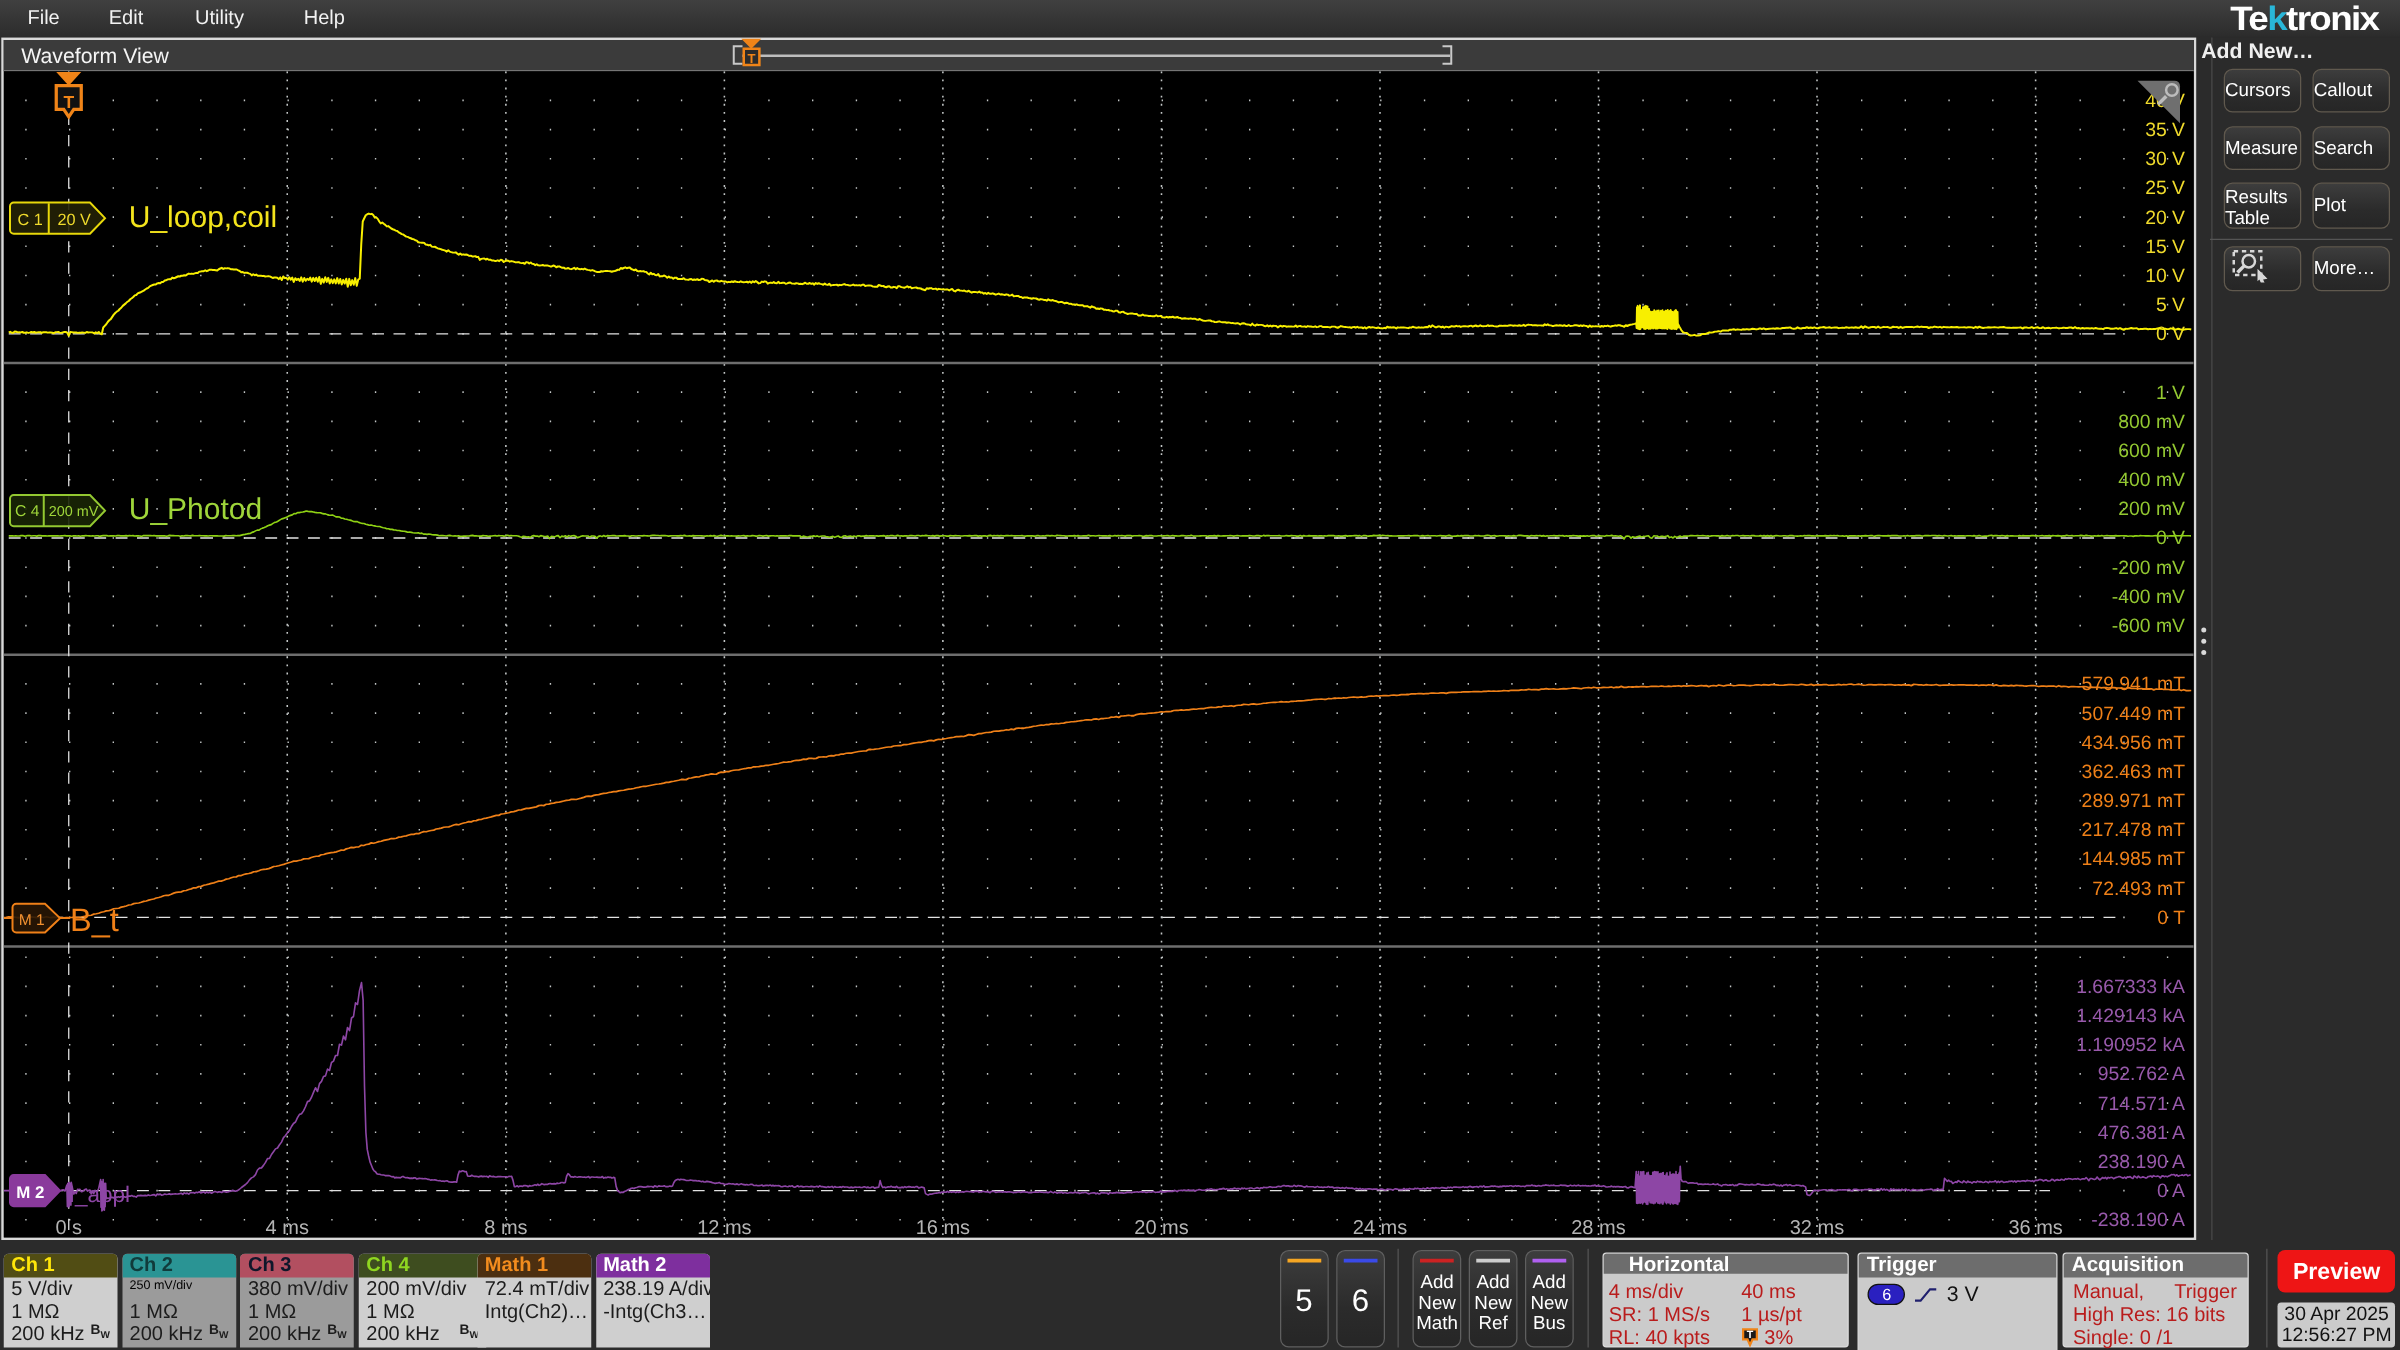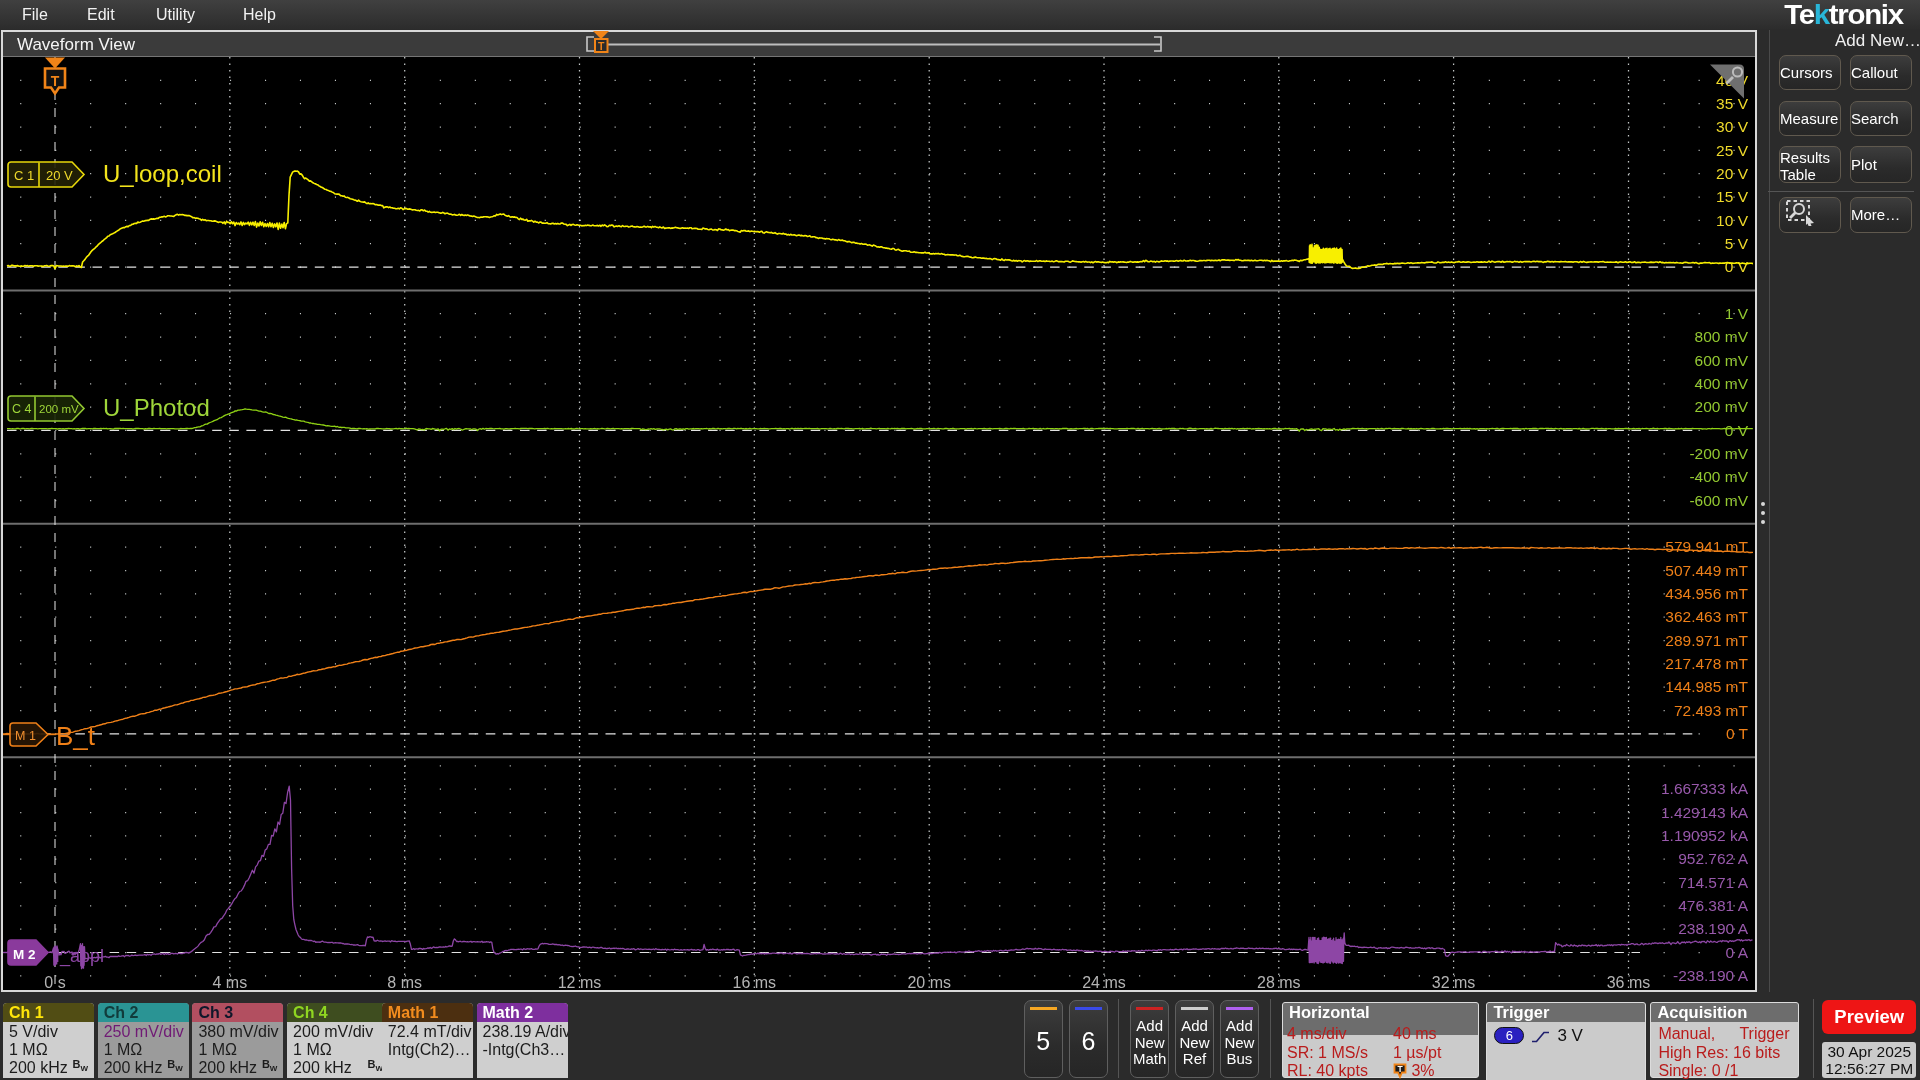--- a/index.html
+++ b/index.html
@@ -123,21 +123,21 @@
       <path d="M11 939.5h25l12 12.5l-12 12.5h-25a3 3 0 0 1 -3 -3v-19a3 3 0 0 1 3 -3z" fill="#8a3a9c" stroke="#8a3a9c" stroke-width="1.6"></path>
       <text x="13" y="958" fill="#ffffff" font-size="13.5" font-weight="bold">M 2</text>
 <polygon points="45,57 65,57 55,68" fill="#f08418"></polygon>
 <path d="M45 68h20v19l-6 0l-4 6l-4 -6l-6 0z" fill="#111" stroke="#f08418" stroke-width="2.6"></path>
 <text x="55" y="85.5" fill="#f08418" font-size="14" font-weight="bold" text-anchor="middle">T</text>
 <path d="M1710 64H1739.5Q1744 64 1744 68.5V98Z" fill="#6f6f6f"></path>
       <circle cx="1737.5" cy="71.5" r="4.6" fill="none" stroke="#bcbcbc" stroke-width="2"></circle>
       <line x1="1733" y1="76.5" x2="1726.5" y2="83" stroke="#bcbcbc" stroke-width="2.8"></line>
 </svg></div>
 <div id="sidebar"></div>
-<div style="position:absolute;left:1841px;top:31px;width:160px;font-size:17px;font-weight:normal;color:#f0f0f0;transform:translateX(-50%);text-align:right">Add New…</div>
+<div style="position:absolute;left:1841px;top:31px;width:160px;font-size:17px;font-weight:bold;color:#f0f0f0;transform:translateX(-50%);text-align:left">Add New…</div>
 <div class="sbtn" style="left:1779px;top:55px;height:35px;line-height:33px">Cursors</div>
 <div class="sbtn" style="left:1850px;top:55px;height:35px;line-height:33px">Callout</div>
 <div class="sbtn" style="left:1779px;top:101px;height:35px;line-height:33px">Measure</div>
 <div class="sbtn" style="left:1850px;top:101px;height:35px;line-height:33px">Search</div>
 <div class="sbtn" style="left:1779px;top:146px;height:37px;line-height:17px;padding-top:2px">Results<br>Table</div>
 <div class="sbtn" style="left:1850px;top:146px;height:37px;line-height:35px">Plot</div>
 <div style="position:absolute;left:1768px;top:190.5px;width:146px;height:1px;background:#555"></div>
 <div class="sbtn" style="left:1779px;top:197px;height:36px"><svg width="40" height="28" viewBox="0 0 40 28">
       <g stroke="#d8d8d8" fill="none">
 <rect x="7" y="3" width="22" height="19" stroke-width="2" stroke-dasharray="3.5 3"></rect>
@@ -157,21 +157,21 @@
     <div style="position:absolute;left:0;top:0;width:100%;height:19px;background:#514d14"></div>
     <div style="position:absolute;left:6px;top:1px;font-size:16px;font-weight:bold;color:#ffe60a">Ch 1</div>
     <div style="position:absolute;left:6px;top:20px;width:86px;font-size:16px;color:#1c1c1c;white-space:nowrap">5 V/div</div>
     <div style="position:absolute;left:6px;top:38px;width:86px;font-size:16px;color:#1c1c1c;white-space:nowrap">1 MΩ</div>
     <div style="position:absolute;left:6px;top:56px;width:86px;font-size:16px;color:#1c1c1c;white-space:nowrap">200 kHz</div>
     <div style="position:absolute;right:6px;top:55px;color:#1c1c1c;font-size:11px;font-weight:bold">B<span style="font-size:8px;vertical-align:-3px">W</span></div>
   </div>
 <div style="position:absolute;left:97.7px;top:1003px;width:91px;height:75px;background:#9b9b9b;border-radius:4px 4px 0 0;overflow:hidden">
     <div style="position:absolute;left:0;top:0;width:100%;height:19px;background:#2a9494"></div>
     <div style="position:absolute;left:6px;top:1px;font-size:16px;font-weight:bold;color:#113b3b">Ch 2</div>
-    <div style="position:absolute;left:6px;top:20px;width:86px;font-size:16px;color:#701a75;white-space:nowrap">250 mV/div</div>
+    <div style="position:absolute;left:6px;top:20px;width:86px;font-size:10px;color:#000000;white-space:nowrap">250 mV/div</div>
     <div style="position:absolute;left:6px;top:38px;width:86px;font-size:16px;color:#1c1c1c;white-space:nowrap">1 MΩ</div>
     <div style="position:absolute;left:6px;top:56px;width:86px;font-size:16px;color:#1c1c1c;white-space:nowrap">200 kHz</div>
     <div style="position:absolute;right:6px;top:55px;color:#1c1c1c;font-size:11px;font-weight:bold">B<span style="font-size:8px;vertical-align:-3px">W</span></div>
   </div>
 <div style="position:absolute;left:192.4px;top:1003px;width:91px;height:75px;background:#9b9b9b;border-radius:4px 4px 0 0;overflow:hidden">
     <div style="position:absolute;left:0;top:0;width:100%;height:19px;background:#b24f60"></div>
     <div style="position:absolute;left:6px;top:1px;font-size:16px;font-weight:bold;color:#0f172a">Ch 3</div>
     <div style="position:absolute;left:6px;top:20px;width:86px;font-size:16px;color:#1c1c1c;white-space:nowrap">380 mV/div</div>
     <div style="position:absolute;left:6px;top:38px;width:86px;font-size:16px;color:#1c1c1c;white-space:nowrap">1 MΩ</div>
     <div style="position:absolute;left:6px;top:56px;width:86px;font-size:16px;color:#1c1c1c;white-space:nowrap">200 kHz</div>
@@ -213,21 +213,21 @@
 <div class="btn56" style="left:1175.0px">
     <div style="position:absolute;left:5px;right:5px;top:6px;height:2.5px;background:#cccccc"></div>
     <div style="position:absolute;left:0;width:100%;top:17px;text-align:center;font-size:15px;line-height:16.5px;color:#fff">Add<br>New<br>Ref</div>
   </div>
 <div class="btn56" style="left:1219.9px">
     <div style="position:absolute;left:5px;right:5px;top:6px;height:2.5px;background:#b060f0"></div>
     <div style="position:absolute;left:0;width:100%;top:17px;text-align:center;font-size:15px;line-height:16.5px;color:#fff">Add<br>New<br>Bus</div>
   </div>
 <div class="vsep" style="left:1269.6px"></div>
 <div style="position:absolute;left:1282px;top:1002px;width:197px;height:76px;background:#cbcbcb;border:1px solid #dcdcdc;border-radius:3px">
-    <div style="height:32px;background:#6d6d6d;color:#fff;font-weight:bold;font-size:16.5px;padding-left:6px;line-height:19px;border-radius:2px 2px 0 0">Horizontal</div>
+    <div style="height:16px;background:#6d6d6d;color:#fff;font-weight:bold;font-size:16.5px;padding-left:20px;line-height:19px;border-radius:2px 2px 0 0">Horizontal</div>
     <div class="prow" style="top:22px">
       <span style="position:absolute;left:4px">4 ms/div</span>
       <span style="position:absolute;left:110px">40 ms</span>
     </div>
     <div class="prow" style="top:41px">
       <span style="position:absolute;left:4px">SR: 1 MS/s</span>
       <span style="position:absolute;left:110px">1 µs/pt</span>
     </div>
     <div class="prow" style="top:59px">
       <span style="position:absolute;left:4px">RL: 40 kpts</span>

